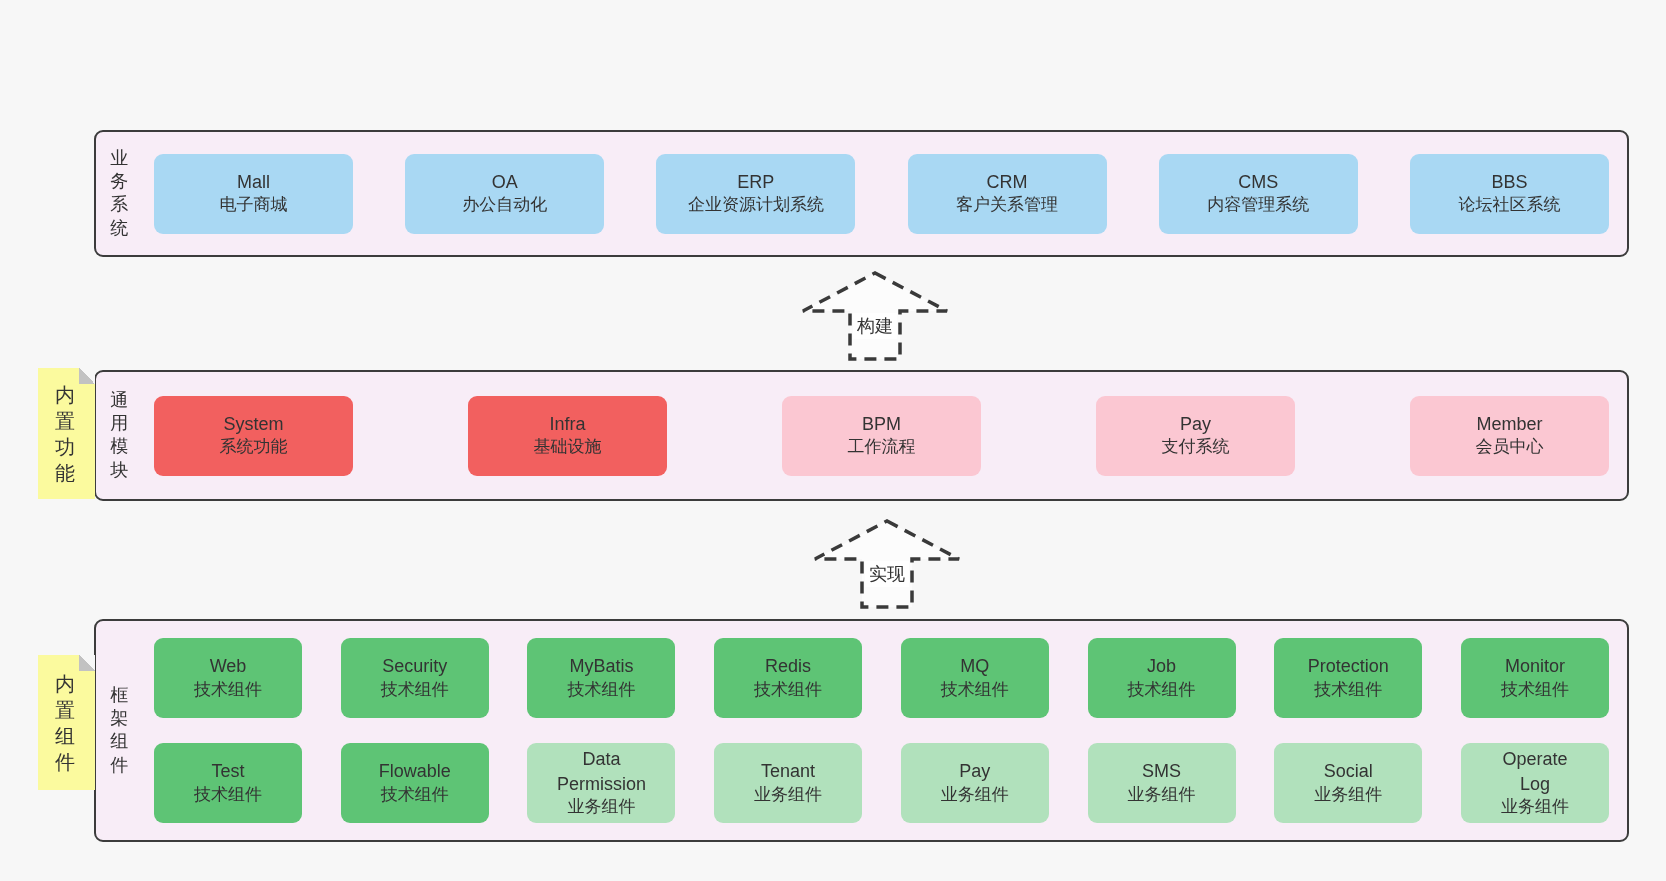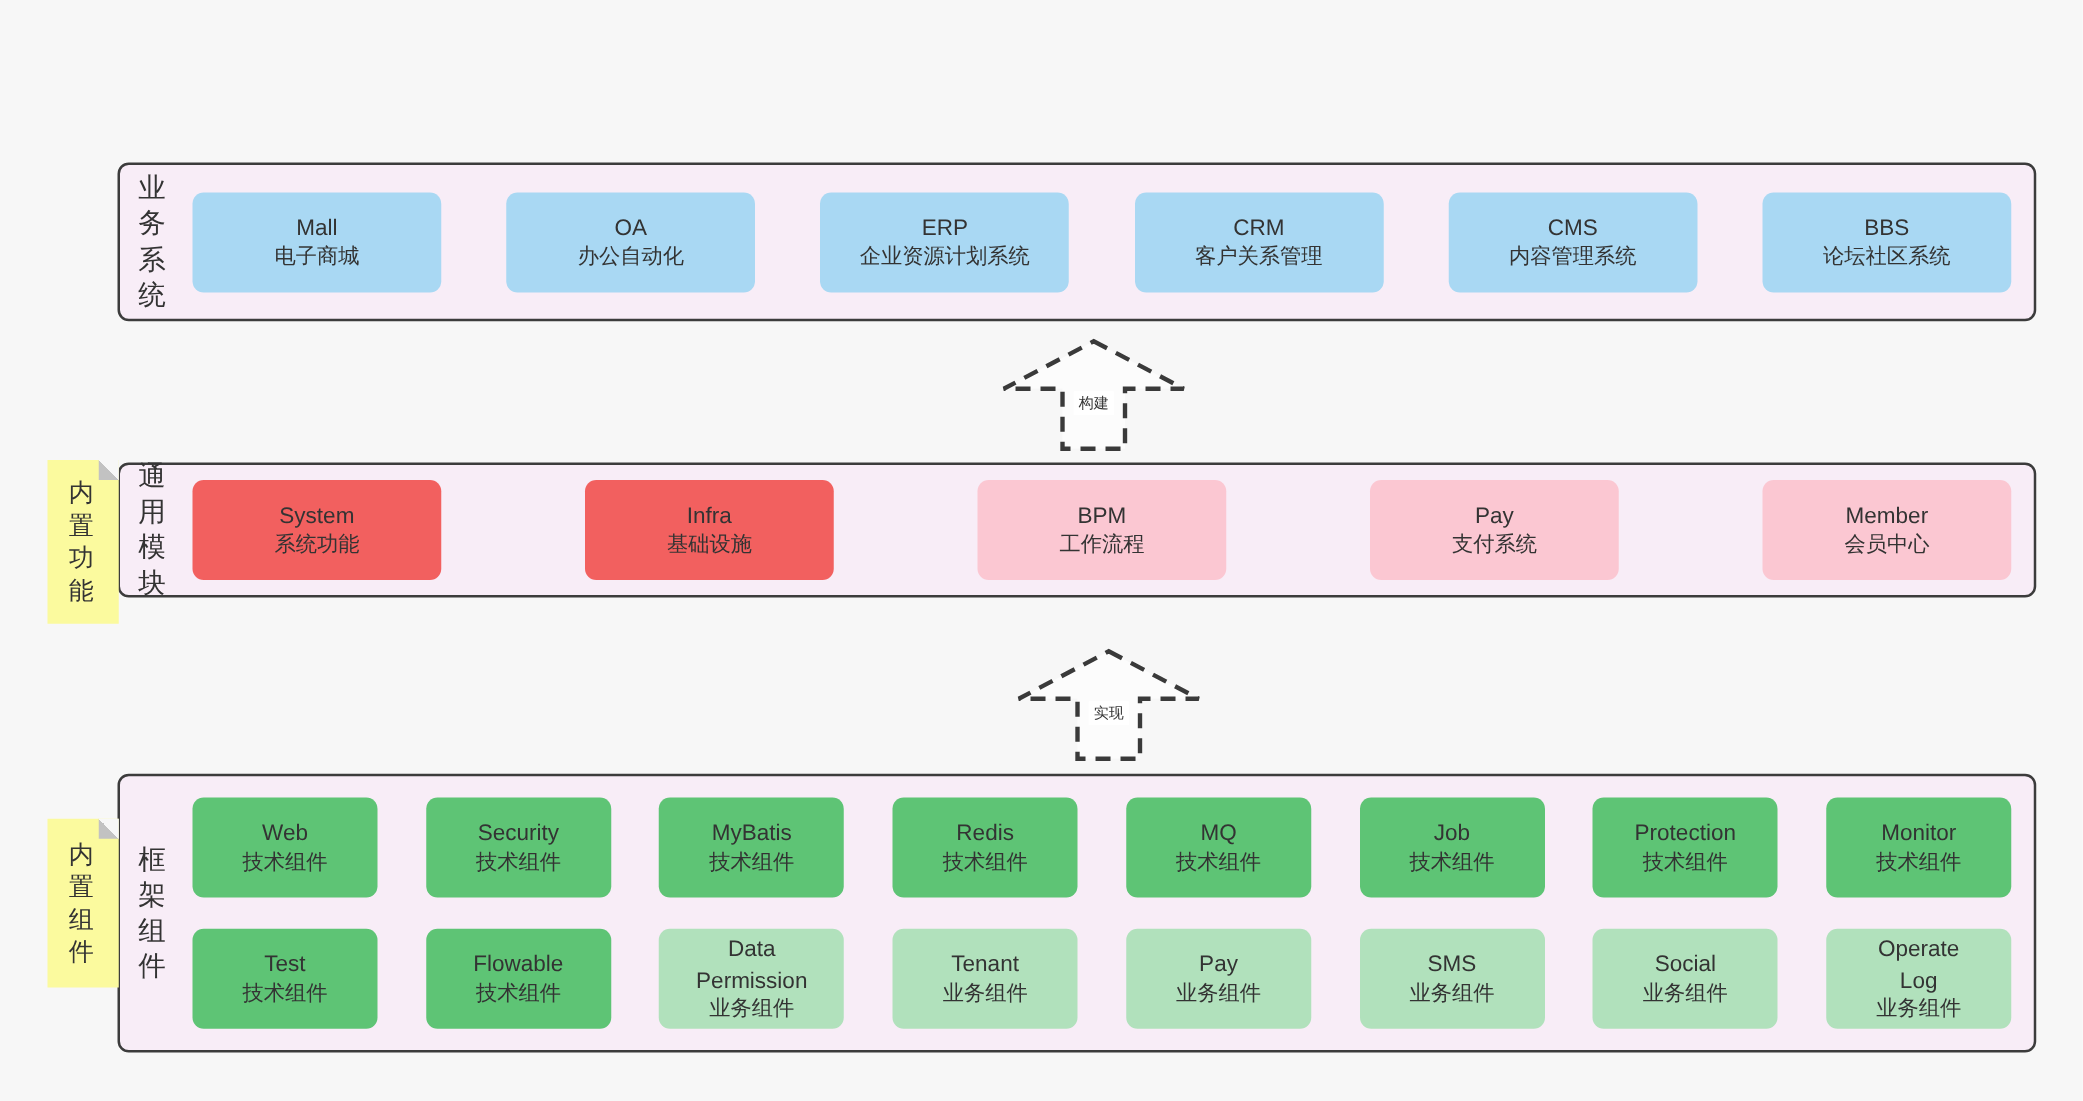--- a/index.html
+++ b/index.html
@@ -8,26 +8,26 @@
     background:#f7f7f7; overflow:hidden;
     font-family:"Liberation Sans", sans-serif; color:#333;
   }
   
   .band {
     position:absolute; left:94px; width:1535px;
     background:#f8edf7; border:2px solid #3c3c3c; border-radius:9px;
     box-sizing:border-box;
   }
   #band-business  { top:130px; height:127px; }
-  #band-modules   { top:370px; height:108px; }
+  #band-modules   { top:370px; height:131px; }
   #band-framework { top:619px; height:223px; }
 
   .band-label {
     position:absolute; left:13px; top:50%; transform:translateY(-50%);
-    width:1.15em; font-size:22px; line-height:1.3;
+    width:1.15em; font-size:18px; line-height:1.3;
     word-break:break-all; text-align:center;
   }
   .boxes {
     position:absolute; left:58px; right:18px;
     display:flex; justify-content:space-between;
   }
   .boxes.v-center { top:50%; transform:translateY(-50%); }
   .rows-wrap {
     position:absolute; left:58px; right:18px; top:17px;
     display:flex; flex-direction:column; gap:25px;
@@ -49,21 +49,21 @@
   .v-green       { background:#5ec475; }
   .v-green-light { background:#b1e1bc; }
 
   
   .arrow { position:absolute; width:150px; height:92px; }
   #arrow-build     { left:800px; top:270px; }
   #arrow-implement { left:812px; top:518px; }
   .arrow svg { display:block; width:150px; height:92px; }
   .arrow-label {
     position:absolute; left:50%; top:43px; transform:translateX(-50%);
-    background:#ffffff; padding:1px 4px; font-size:12px; white-space:nowrap;
+    background:#ffffff; padding:1px 4px; font-size:18px; white-space:nowrap;
   }
 
   
   .note {
     position:absolute; left:38px; width:57px; background:#fbfa9e;
     display:flex; align-items:center; justify-content:center;
   }
   #note-features   { top:368px; height:131px; }
   #note-components { top:655px; height:135px; }
   .note-fold {

